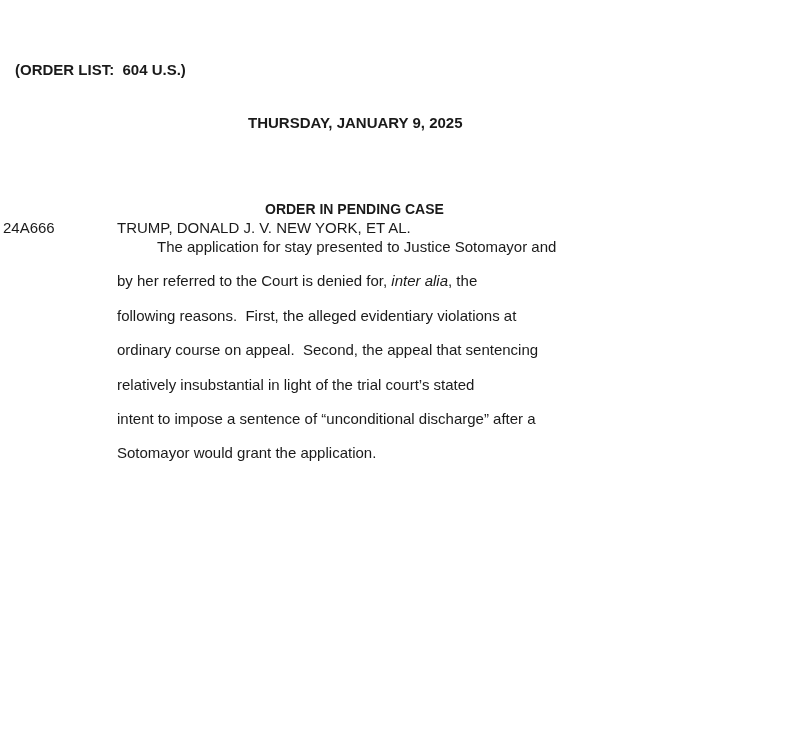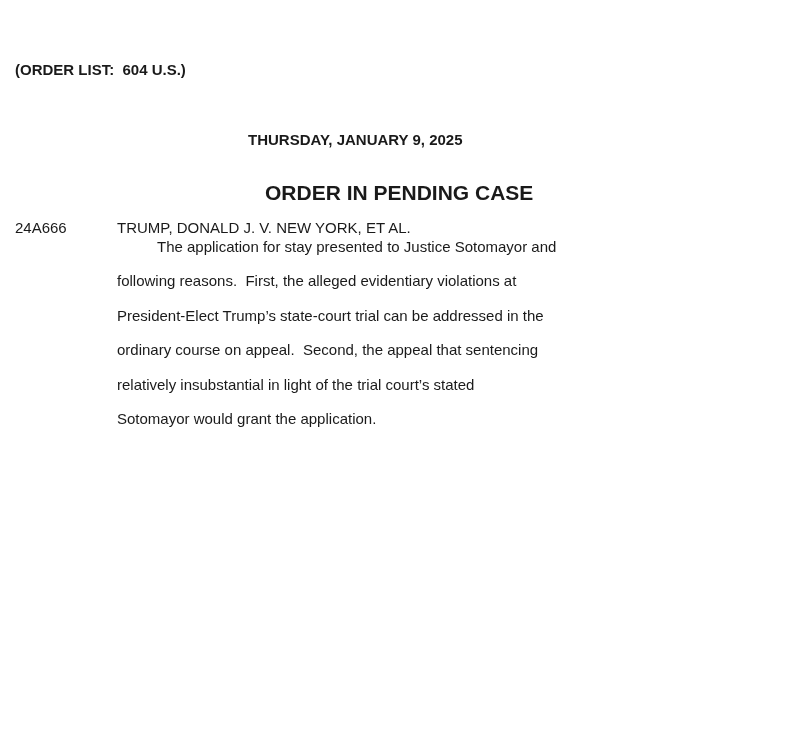--- a/index.html
+++ b/index.html
@@ -29,32 +29,32 @@
     font-style: italic;
   }
   .order-list-caption {
     position: absolute;
     left: 15px;
     top: 53px;
   }
   .date-heading {
     position: absolute;
     left: 248px;
-    top: 123px;
+    top: 106px;
     text-align: right;
   }
   .section-title {
     position: absolute;
     left: 265px;
-    top: 176px;
-    font-size: 21px;
+    top: 192px;
+    font-size: 14px;
   }
   .docket-number {
     position: absolute;
-    left: 15px;
+    left: 3px;
     top: 211px;
   }
   .case-name {
     position: absolute;
     left: 117px;
     top: 211px;
     text-align: right;
   }
   .order-body {
     position: absolute;
@@ -78,30 +78,31 @@
   <div class="line bold section-title">ORDER IN PENDING CASE</div>
 
   <div class="line docket-number">24A666</div>
 
   <div class="line case-name">TRUMP, DONALD J. V. NEW YORK, ET AL.</div>
 
   <div class="order-body">
 
     <div class="line indent">The application for stay presented to Justice Sotomayor and</div>
 
+    <div class="line"><span>by her referred to the Court is denied for, </span><span class="italic">inter alia</span><span>, the</span></div>
 
     <div class="line">following reasons.  First, the alleged evidentiary violations at</div>
 
-    <div class="line">President-Elect Trump’s state-court trial can be addressed in the</div>
 
     <div class="line">ordinary course on appeal.  Second, the appeal that sentencing</div>
 
 
     <div class="line">relatively insubstantial in light of the trial court’s stated</div>
 
+    <div class="line">intent to impose a sentence of “unconditional discharge” after a</div>
 
 
 
     <div class="line">Sotomayor would grant the application.</div>
 
   </div>
 
 </div>
 
 </body></html>

